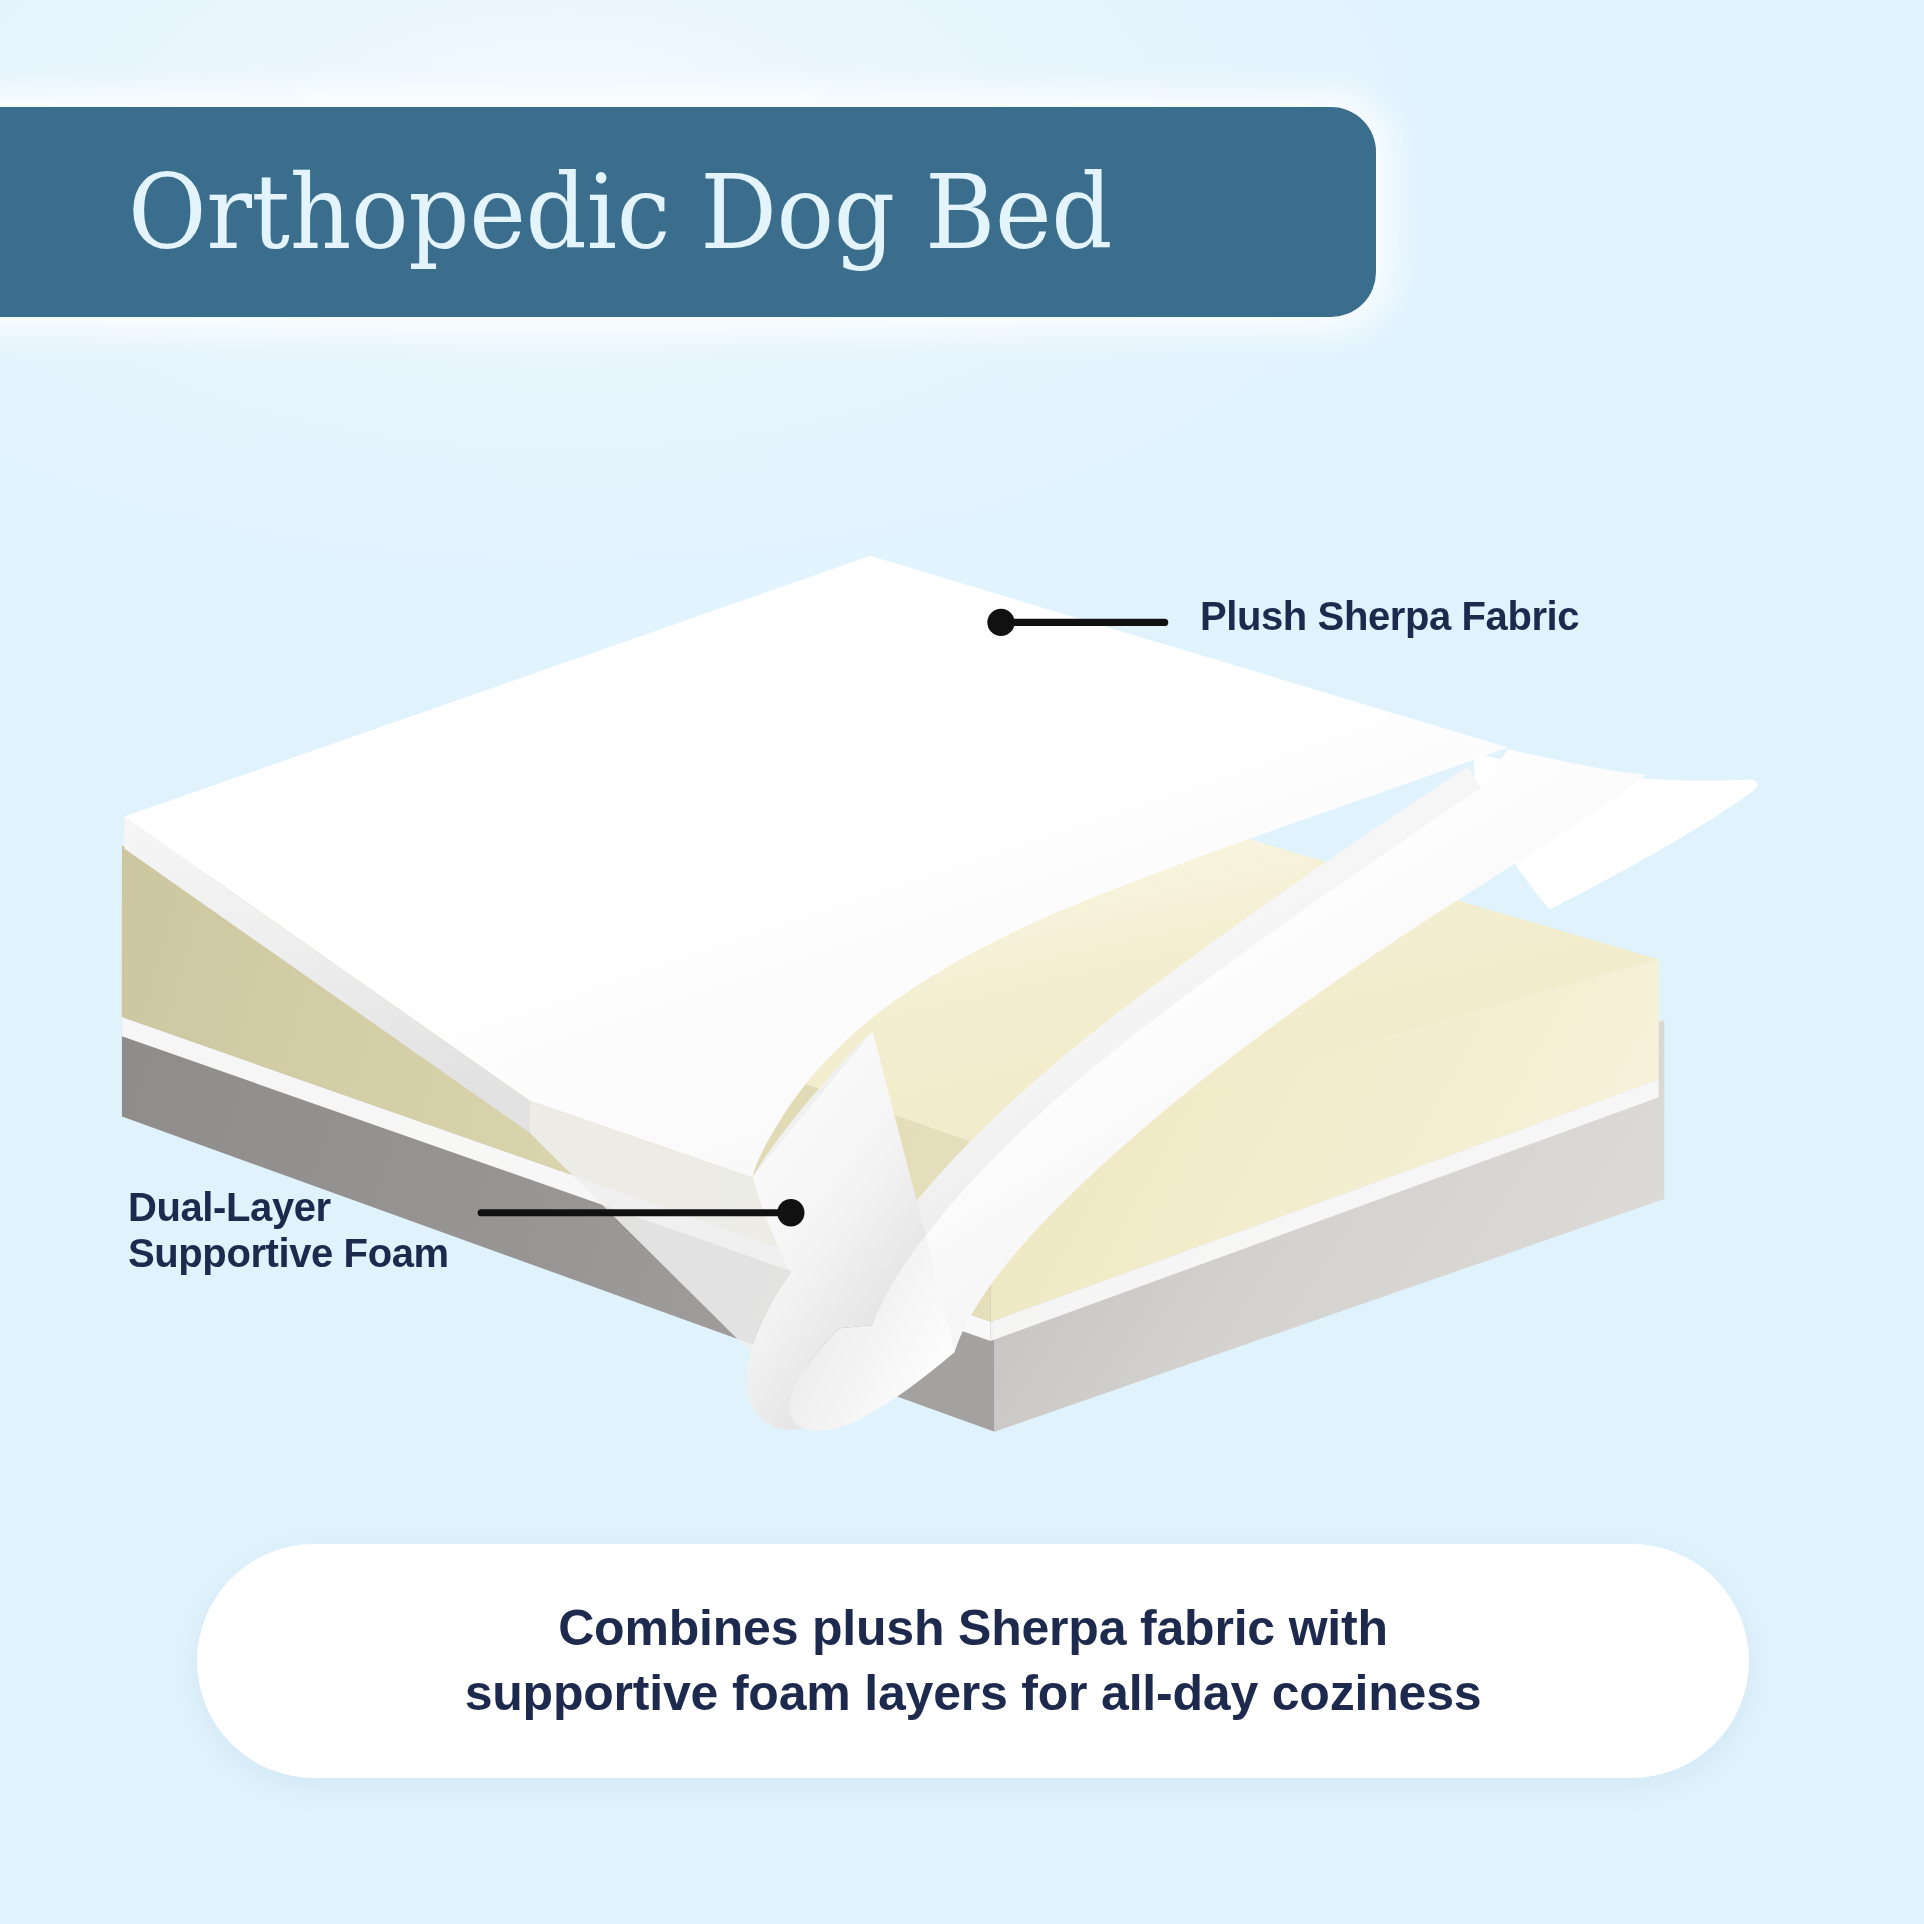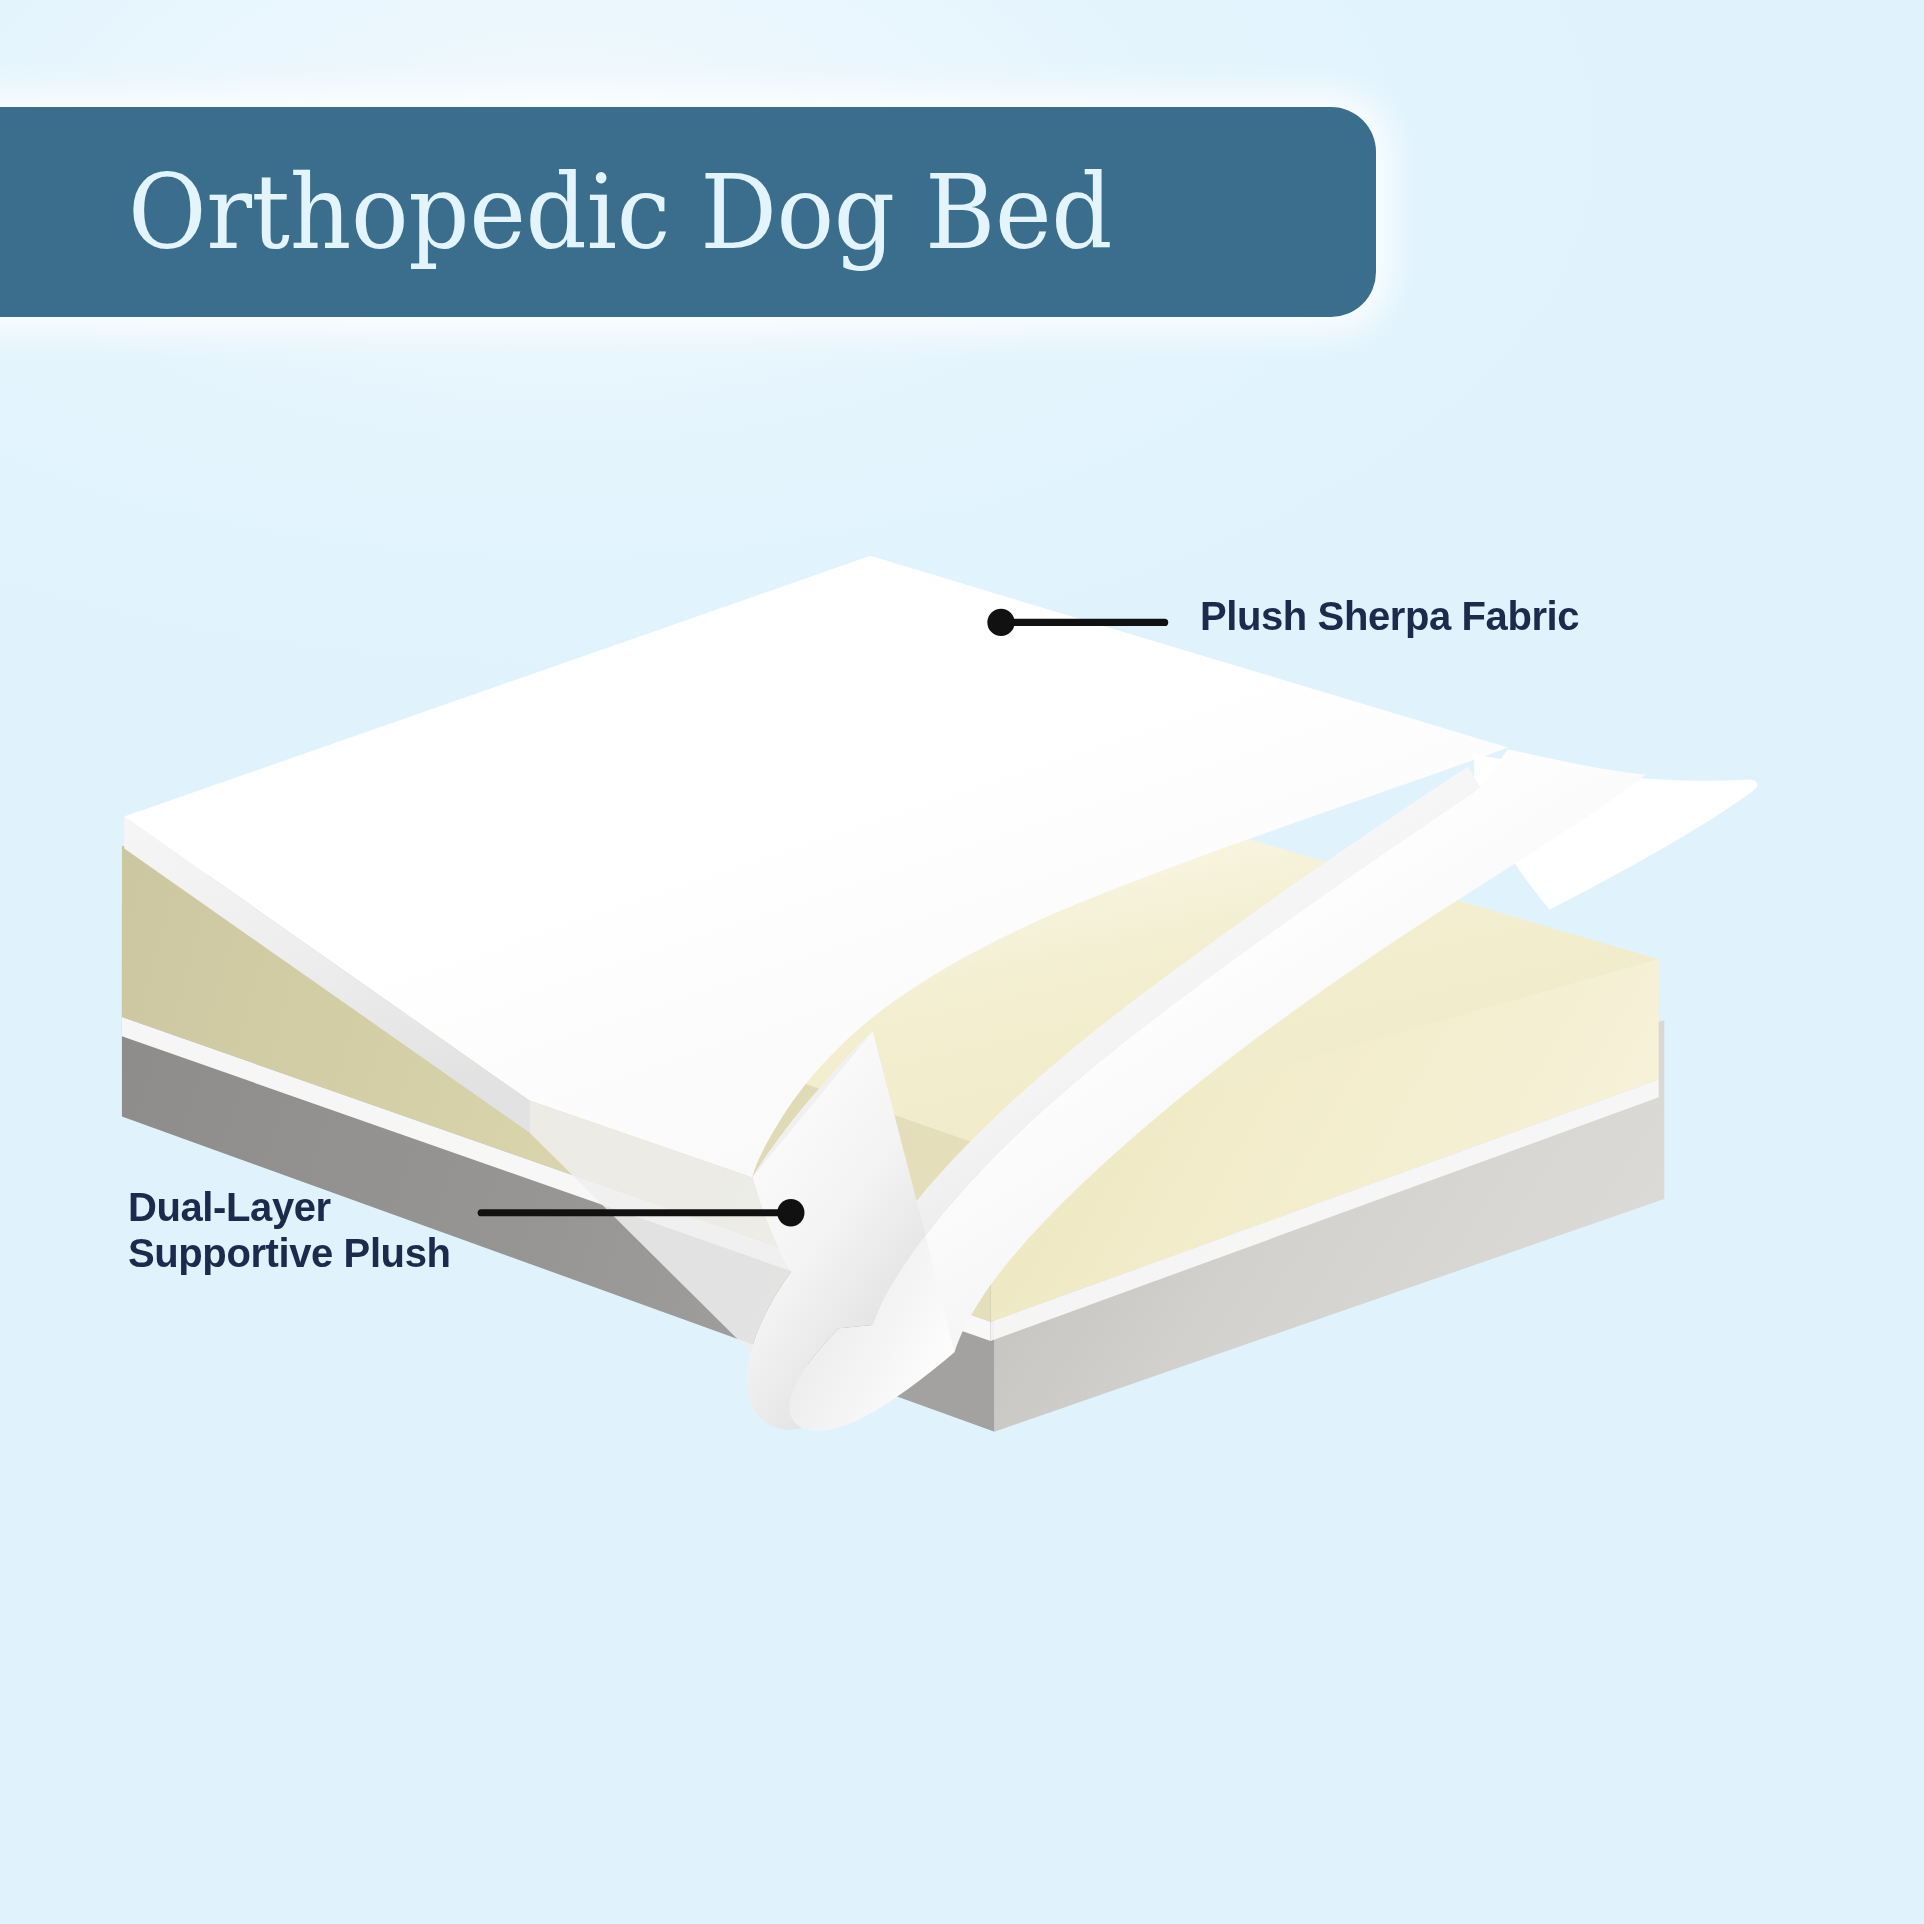--- a/index.html
+++ b/index.html
@@ -296,17 +296,21 @@
       <g>
         <line x1="600" y1="1512" x2="985" y2="1512" stroke="#111111" stroke-width="9" stroke-linecap="round"></line>
         <circle cx="986" cy="1512" r="17" fill="#111111"></circle>
       </g>
     </g>
   </svg>
 
   <div class="callout" id="callout-sherpa">Plush Sherpa Fabric</div>
 
   <div class="callout" id="callout-foam">Dual-Layer
-Supportive Plush</div>
-
+Supportive Foam</div>
+
+  <div class="caption-card">
+    <span class="caption-text">Combines plush Sherpa fabric with
+supportive foam layers for all-day coziness</span>
+  </div>
 
 </div>
 
 
 </body></html>

